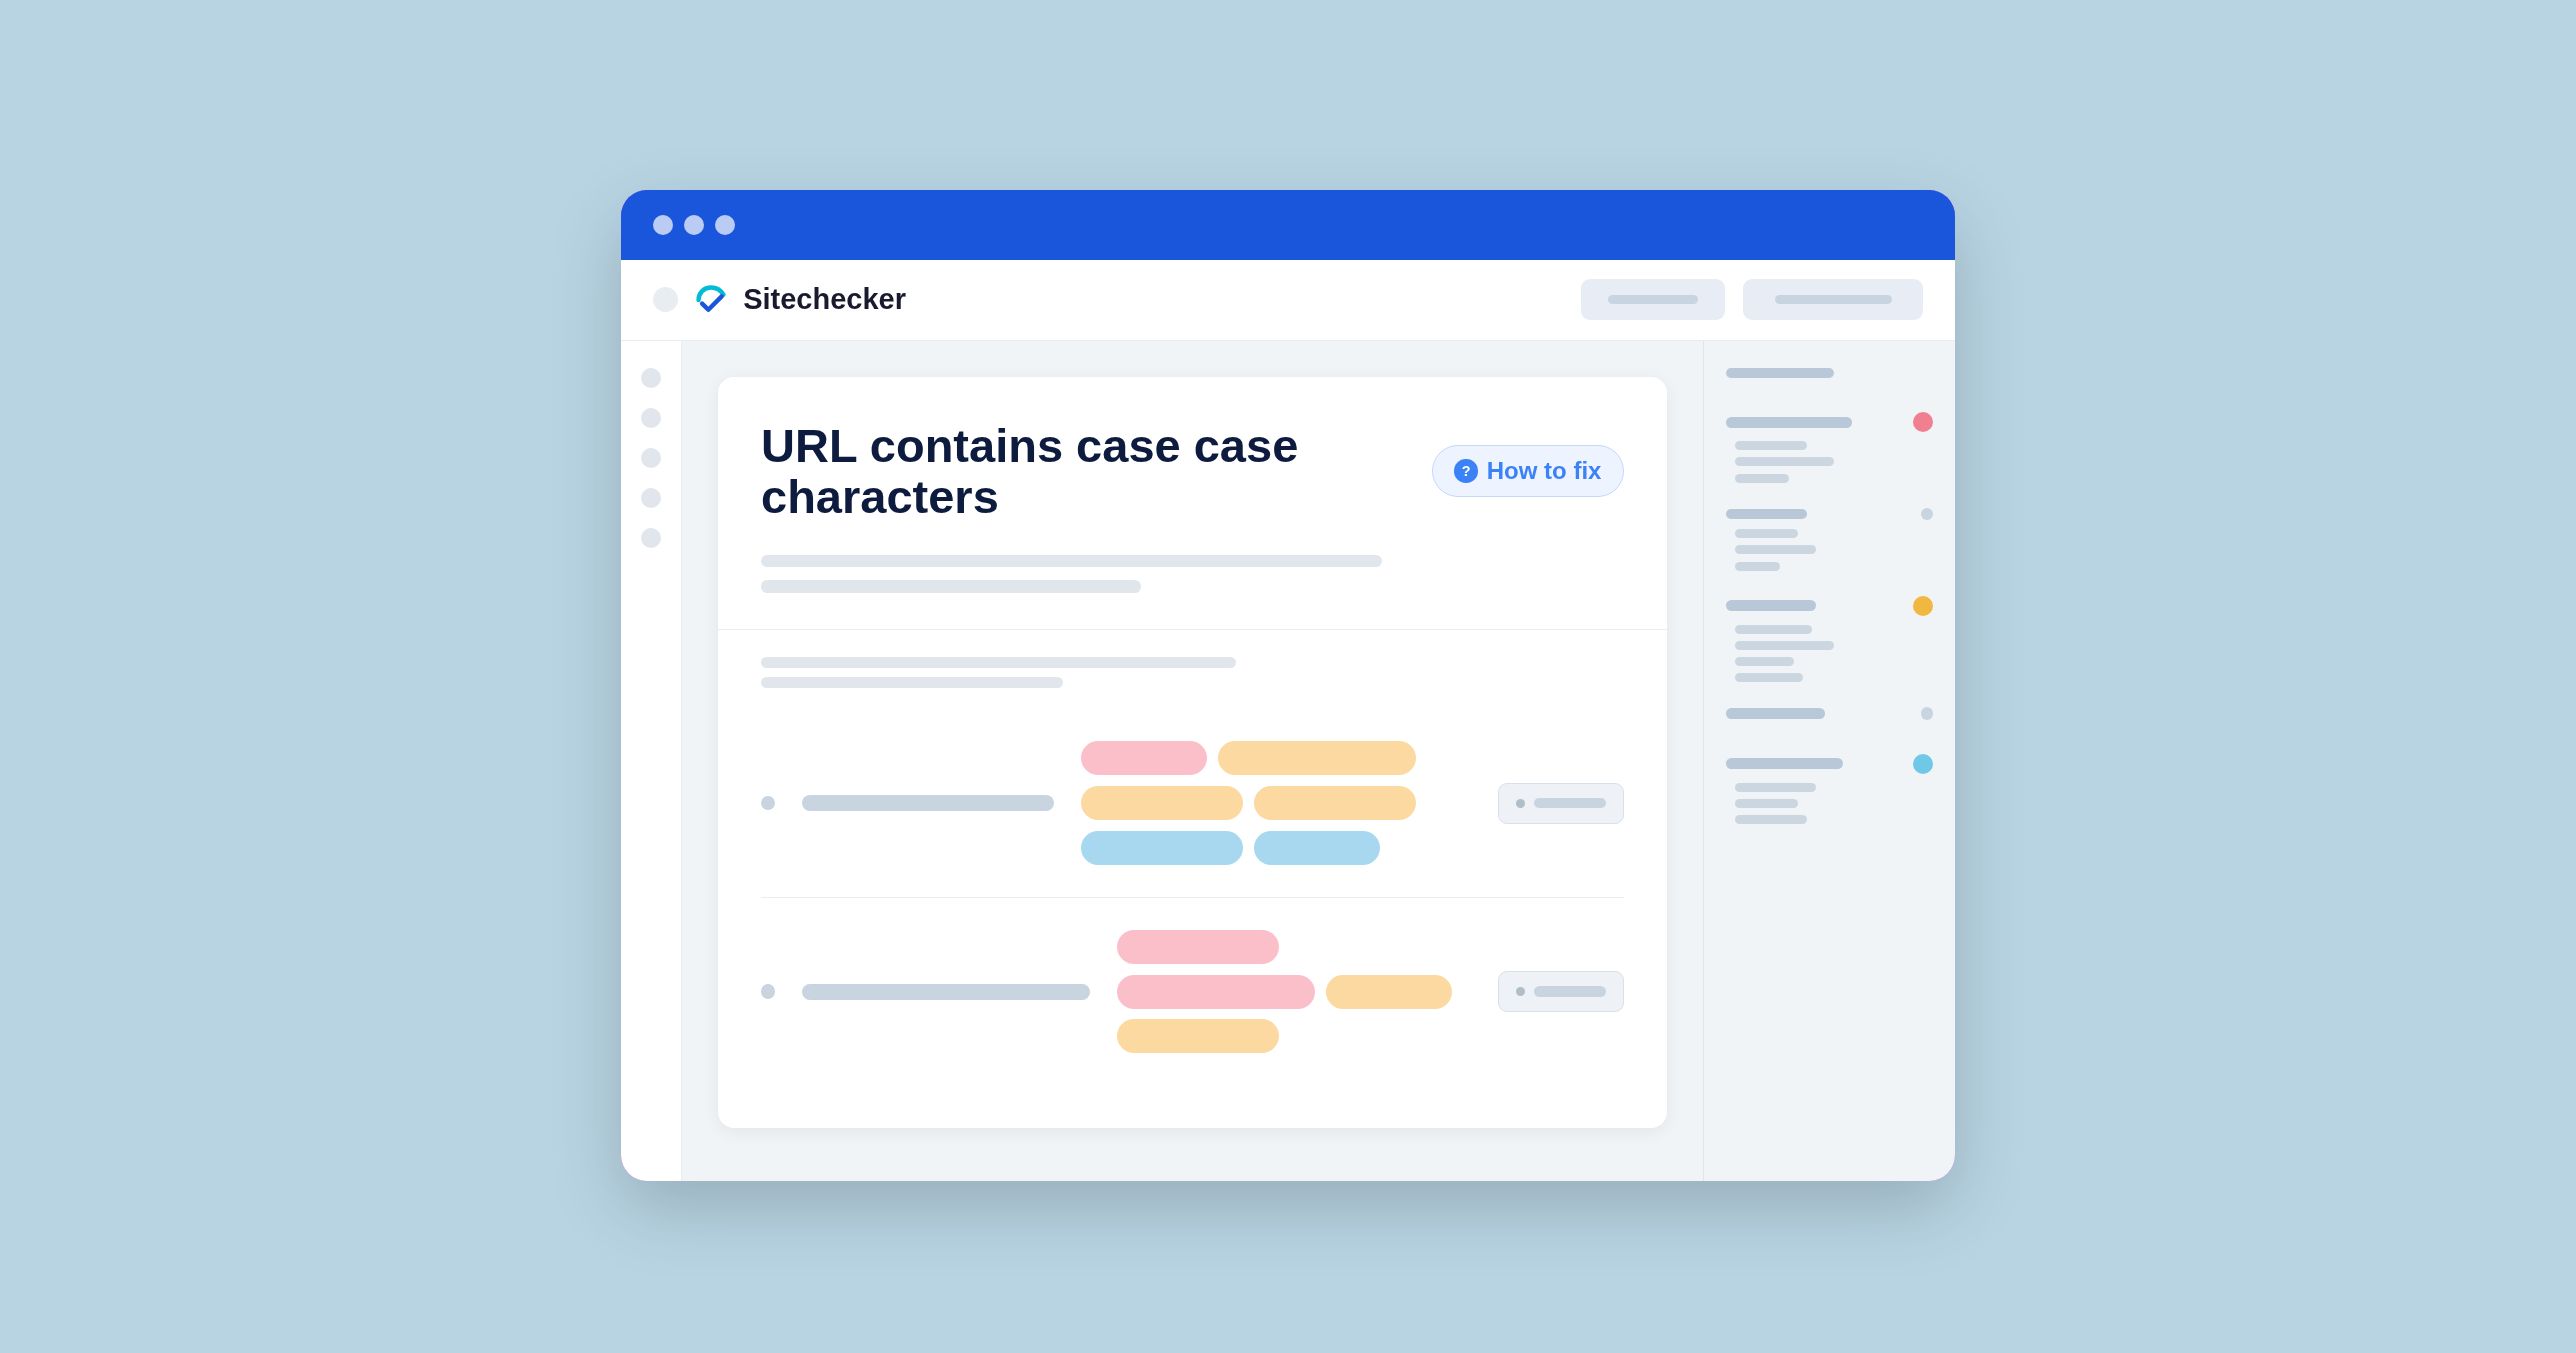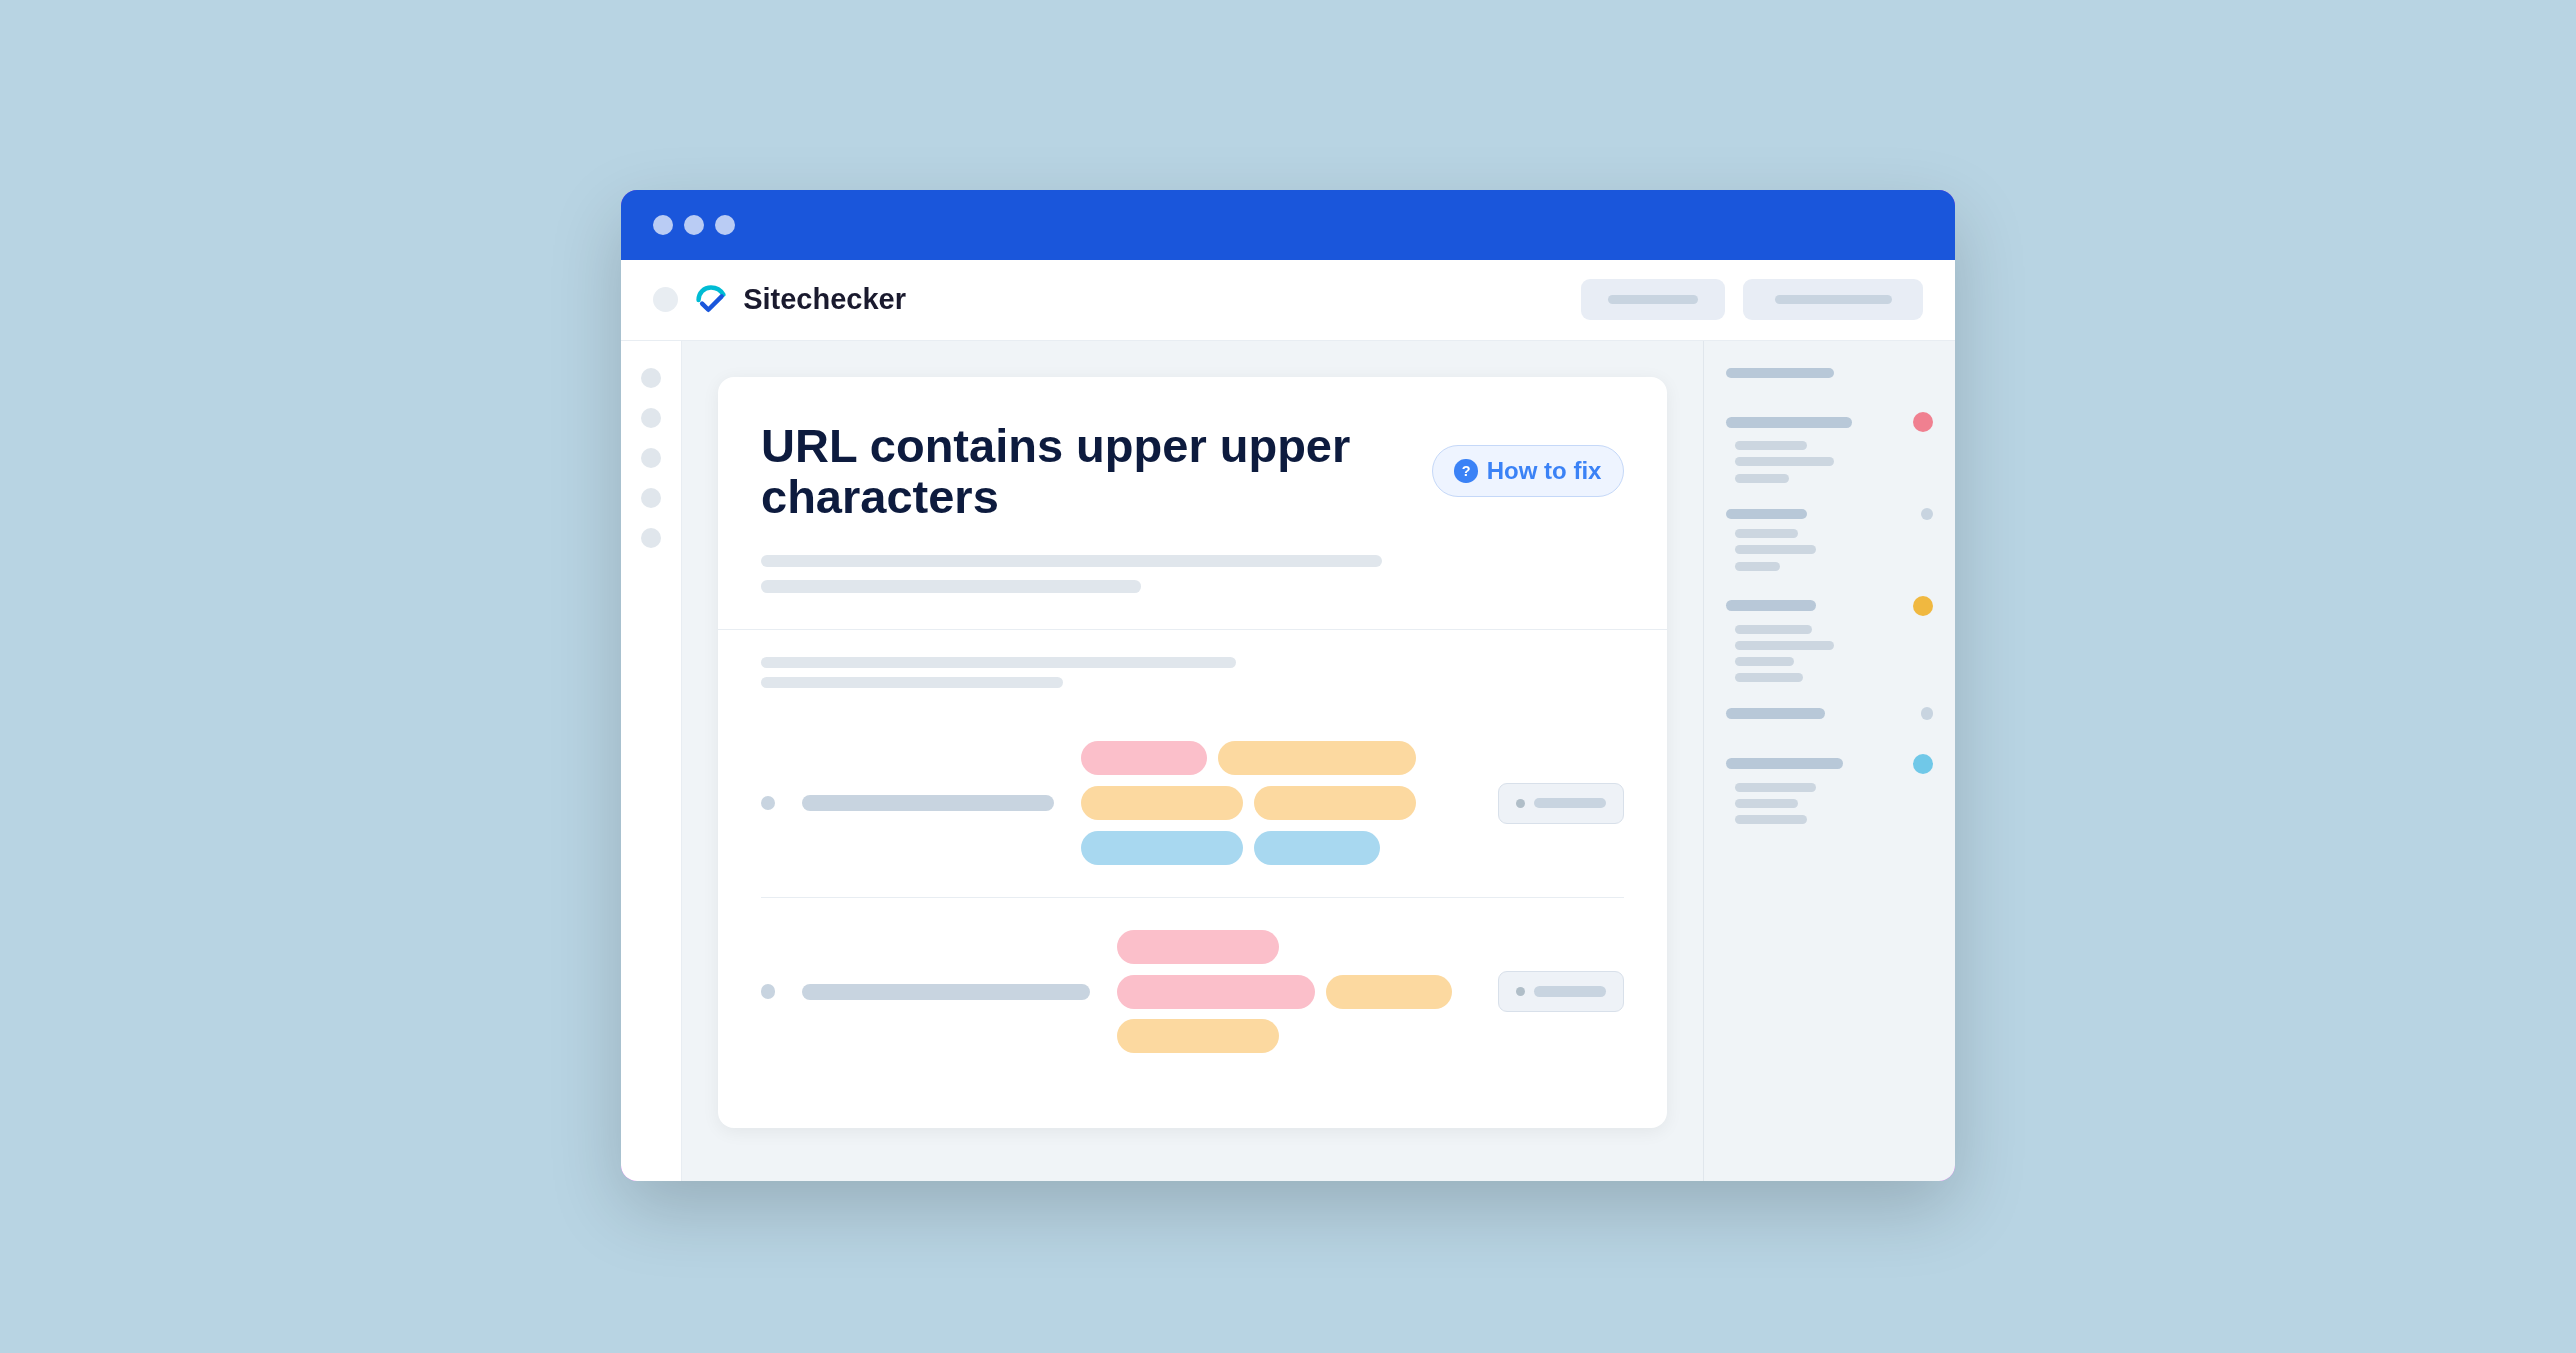--- a/index.html
+++ b/index.html
@@ -11,21 +11,21 @@
       display: flex;
       align-items: center;
       justify-content: center;
       font-family: -apple-system, BlinkMacSystemFont, 'Segoe UI', sans-serif;
     }
 
     .browser-window {
       width: 1334px;
       height: 991px;
       background: #d946ef;
-      border-radius: 16px;
+      border-radius: 26px;
       box-shadow: 0 27px 72px rgba(0,0,0,0.18);
       overflow: hidden;
       display: flex;
       flex-direction: column;
       margin-top: 16px;
     }
 
     .browser-titlebar {
       background: #1a56db;
       height: 70px;
@@ -403,21 +403,21 @@
       <div class="sidebar-dot"></div>
       <div class="sidebar-dot"></div>
       <div class="sidebar-dot"></div>
       <div class="sidebar-dot"></div>
     </div>
 
     <div class="center-content">
       <div class="content-card">
 
         <div class="page-title-row">
-          <h1 class="page-title">URL contains upper upper characters</h1>
+          <h1 class="page-title">URL contains case case characters</h1>
           <div class="how-to-fix-btn">
             <div class="how-to-fix-icon">?</div>
             <span class="how-to-fix-label">How to fix</span>
           </div>
         </div>
 
         <div class="description-area">
           <div class="placeholder-bar" style="width: 72%;"></div>
           <div class="placeholder-bar" style="width: 44%;"></div>
         </div>

